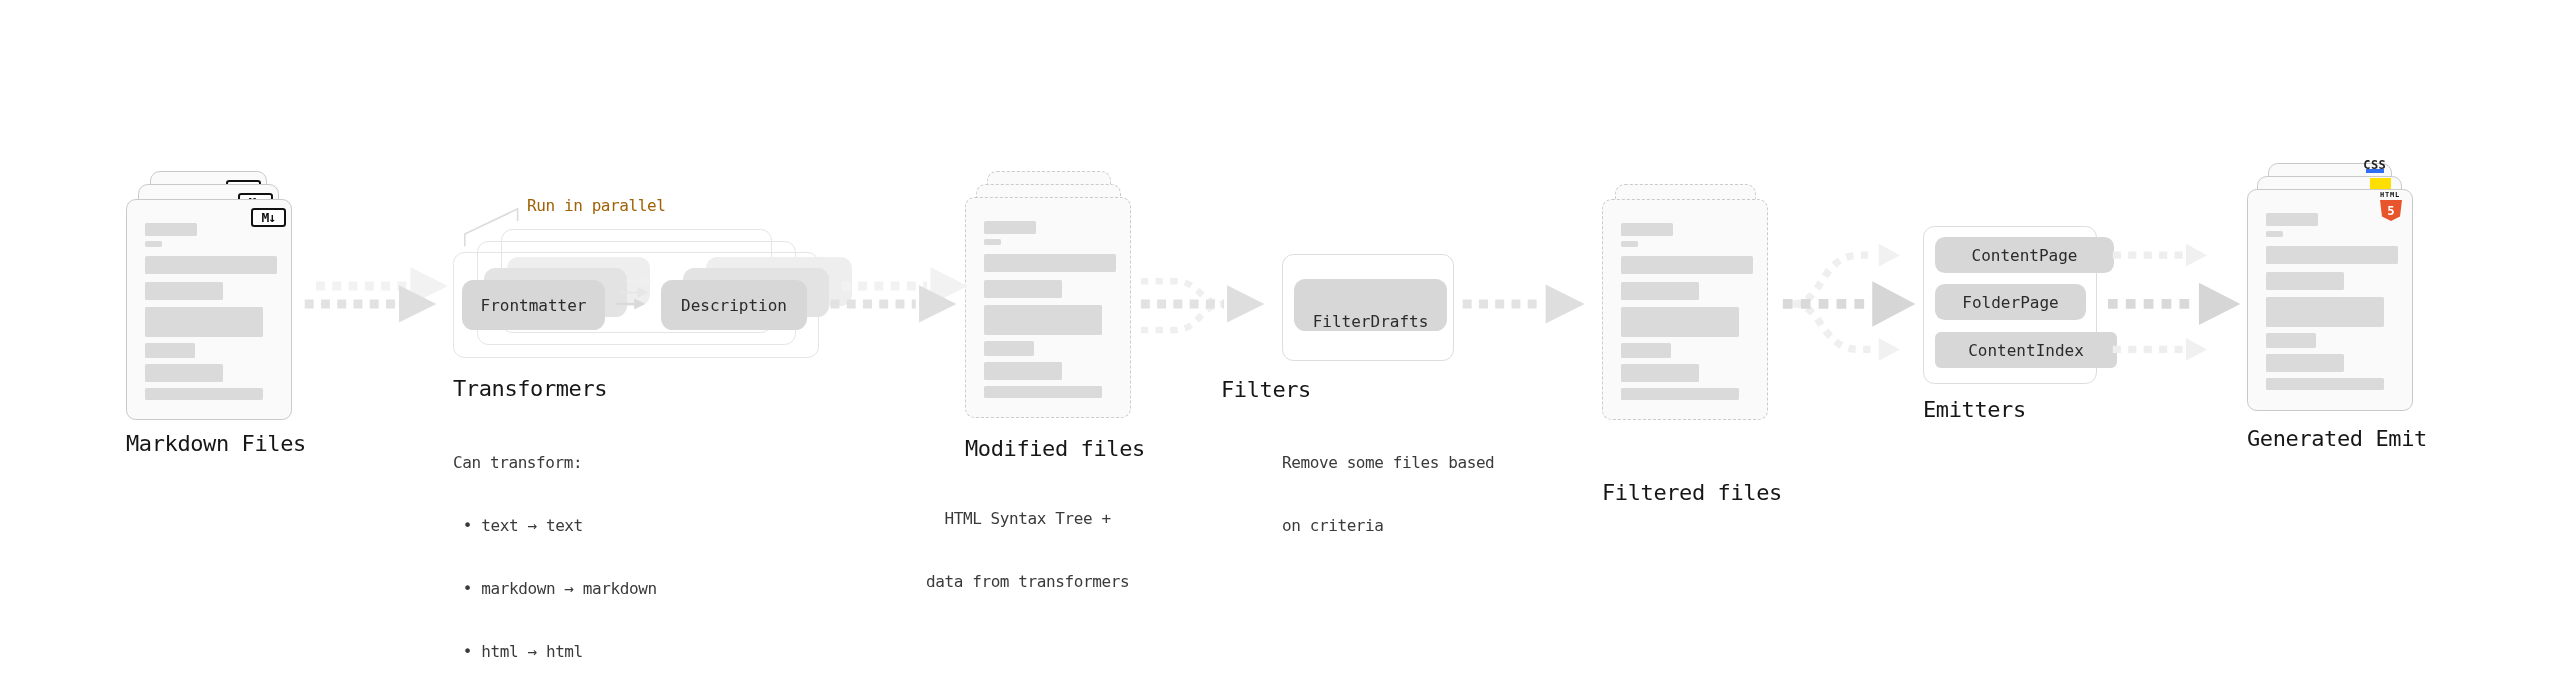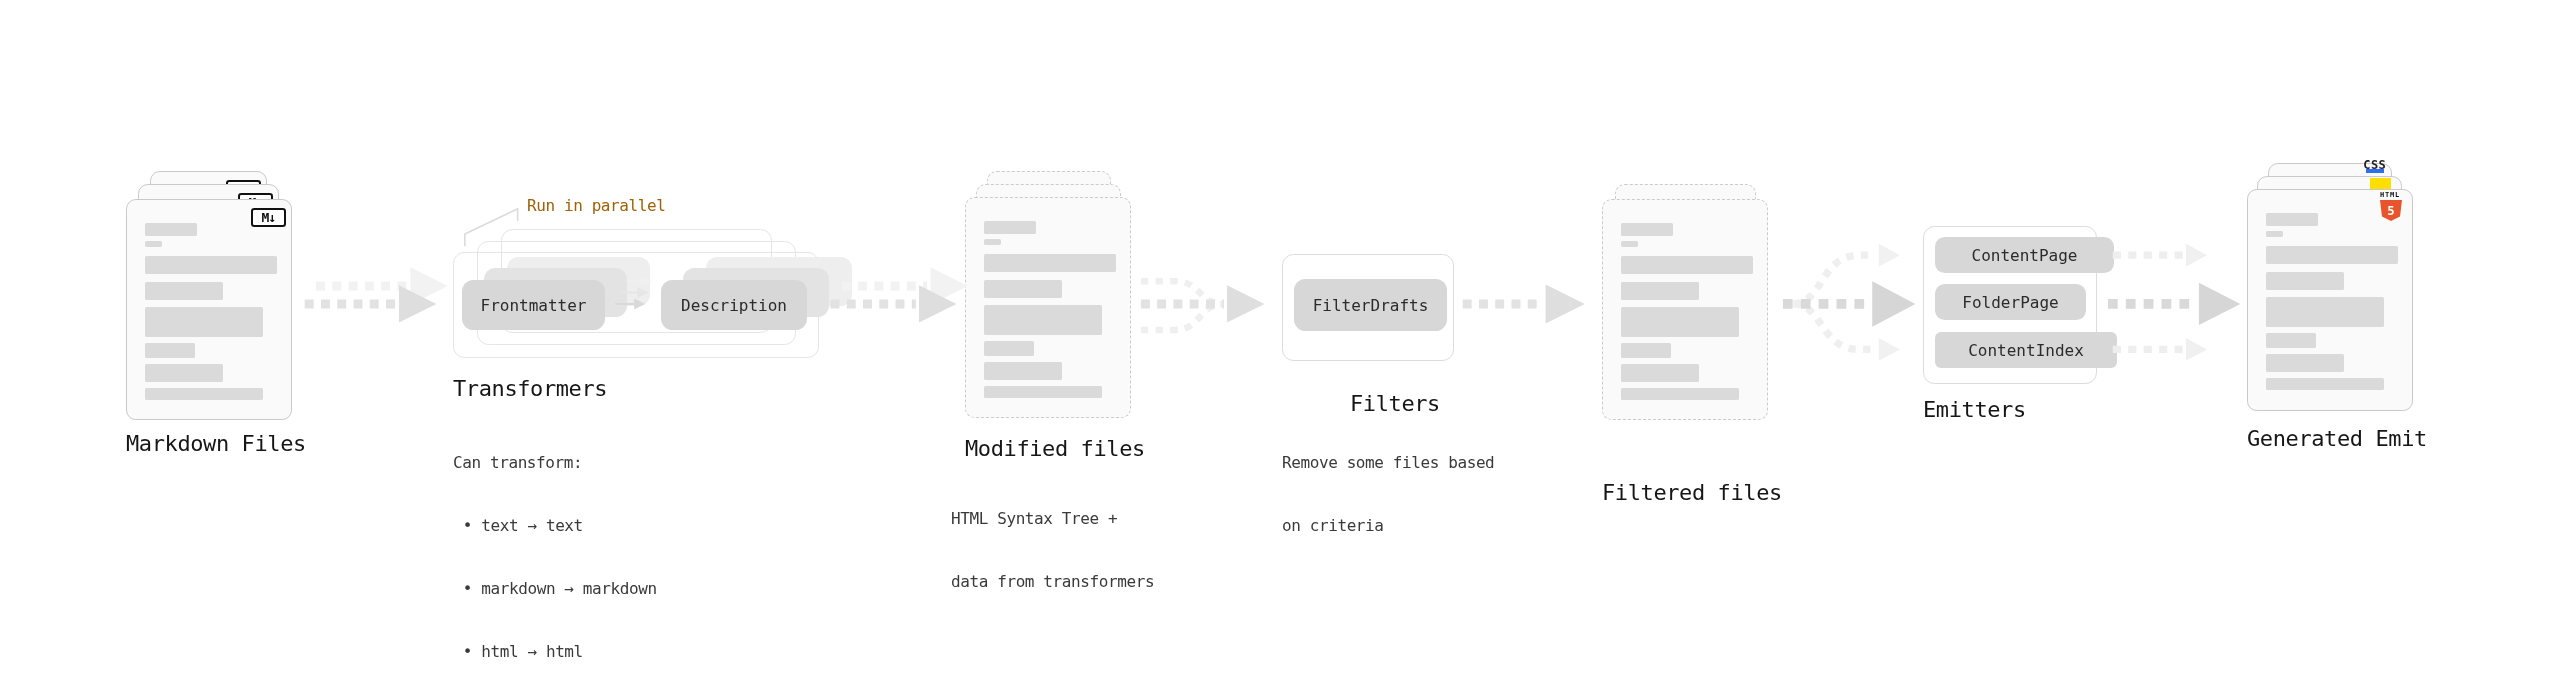--- a/index.html
+++ b/index.html
@@ -183,30 +183,30 @@
         <i></i>
         <i></i>
         <i></i>
         <i></i>
         <i></i>
         <i></i>
         <i></i>
       </span>
   </div>
   <div class="label" style="left:965px;top:436px;">Modified files</div>
-  <div class="desc" style="left:951px;top:466px;">
+  <div class="desc" style="left:926px;top:466px;text-align:center;">
     <div>HTML Syntax Tree +</div>
     <div>data from transformers</div>
   </div>
 
   <div class="card" style="left:1282px;top:254px;width:172px;height:107px;"></div>
-  <div class="pill front" style="left:1294px;top:279px;width:153px;height:52px;">
+  <div class="pill front" style="left:1294px;top:279px;width:153px;height:52px;align-items:flex-end;">
     <span>FilterDrafts</span>
   </div>
-  <div class="label" style="left:1350px;top:377px;margin-top:14px;">Filters</div>
+  <div class="label" style="left:1221px;top:377px;">Filters</div>
   <div class="desc" style="left:1282px;top:410px;">
     <div>Remove some files based</div>
     <div>on criteria</div>
   </div>
 
   <div class="doc dashed" style="left:1615px;top:184px;width:141px;height:221px;"></div>
   <div class="doc dashed" style="left:1602px;top:199px;width:166px;height:221px;">
     <span class="bars">
         <i></i>
         <i></i>

